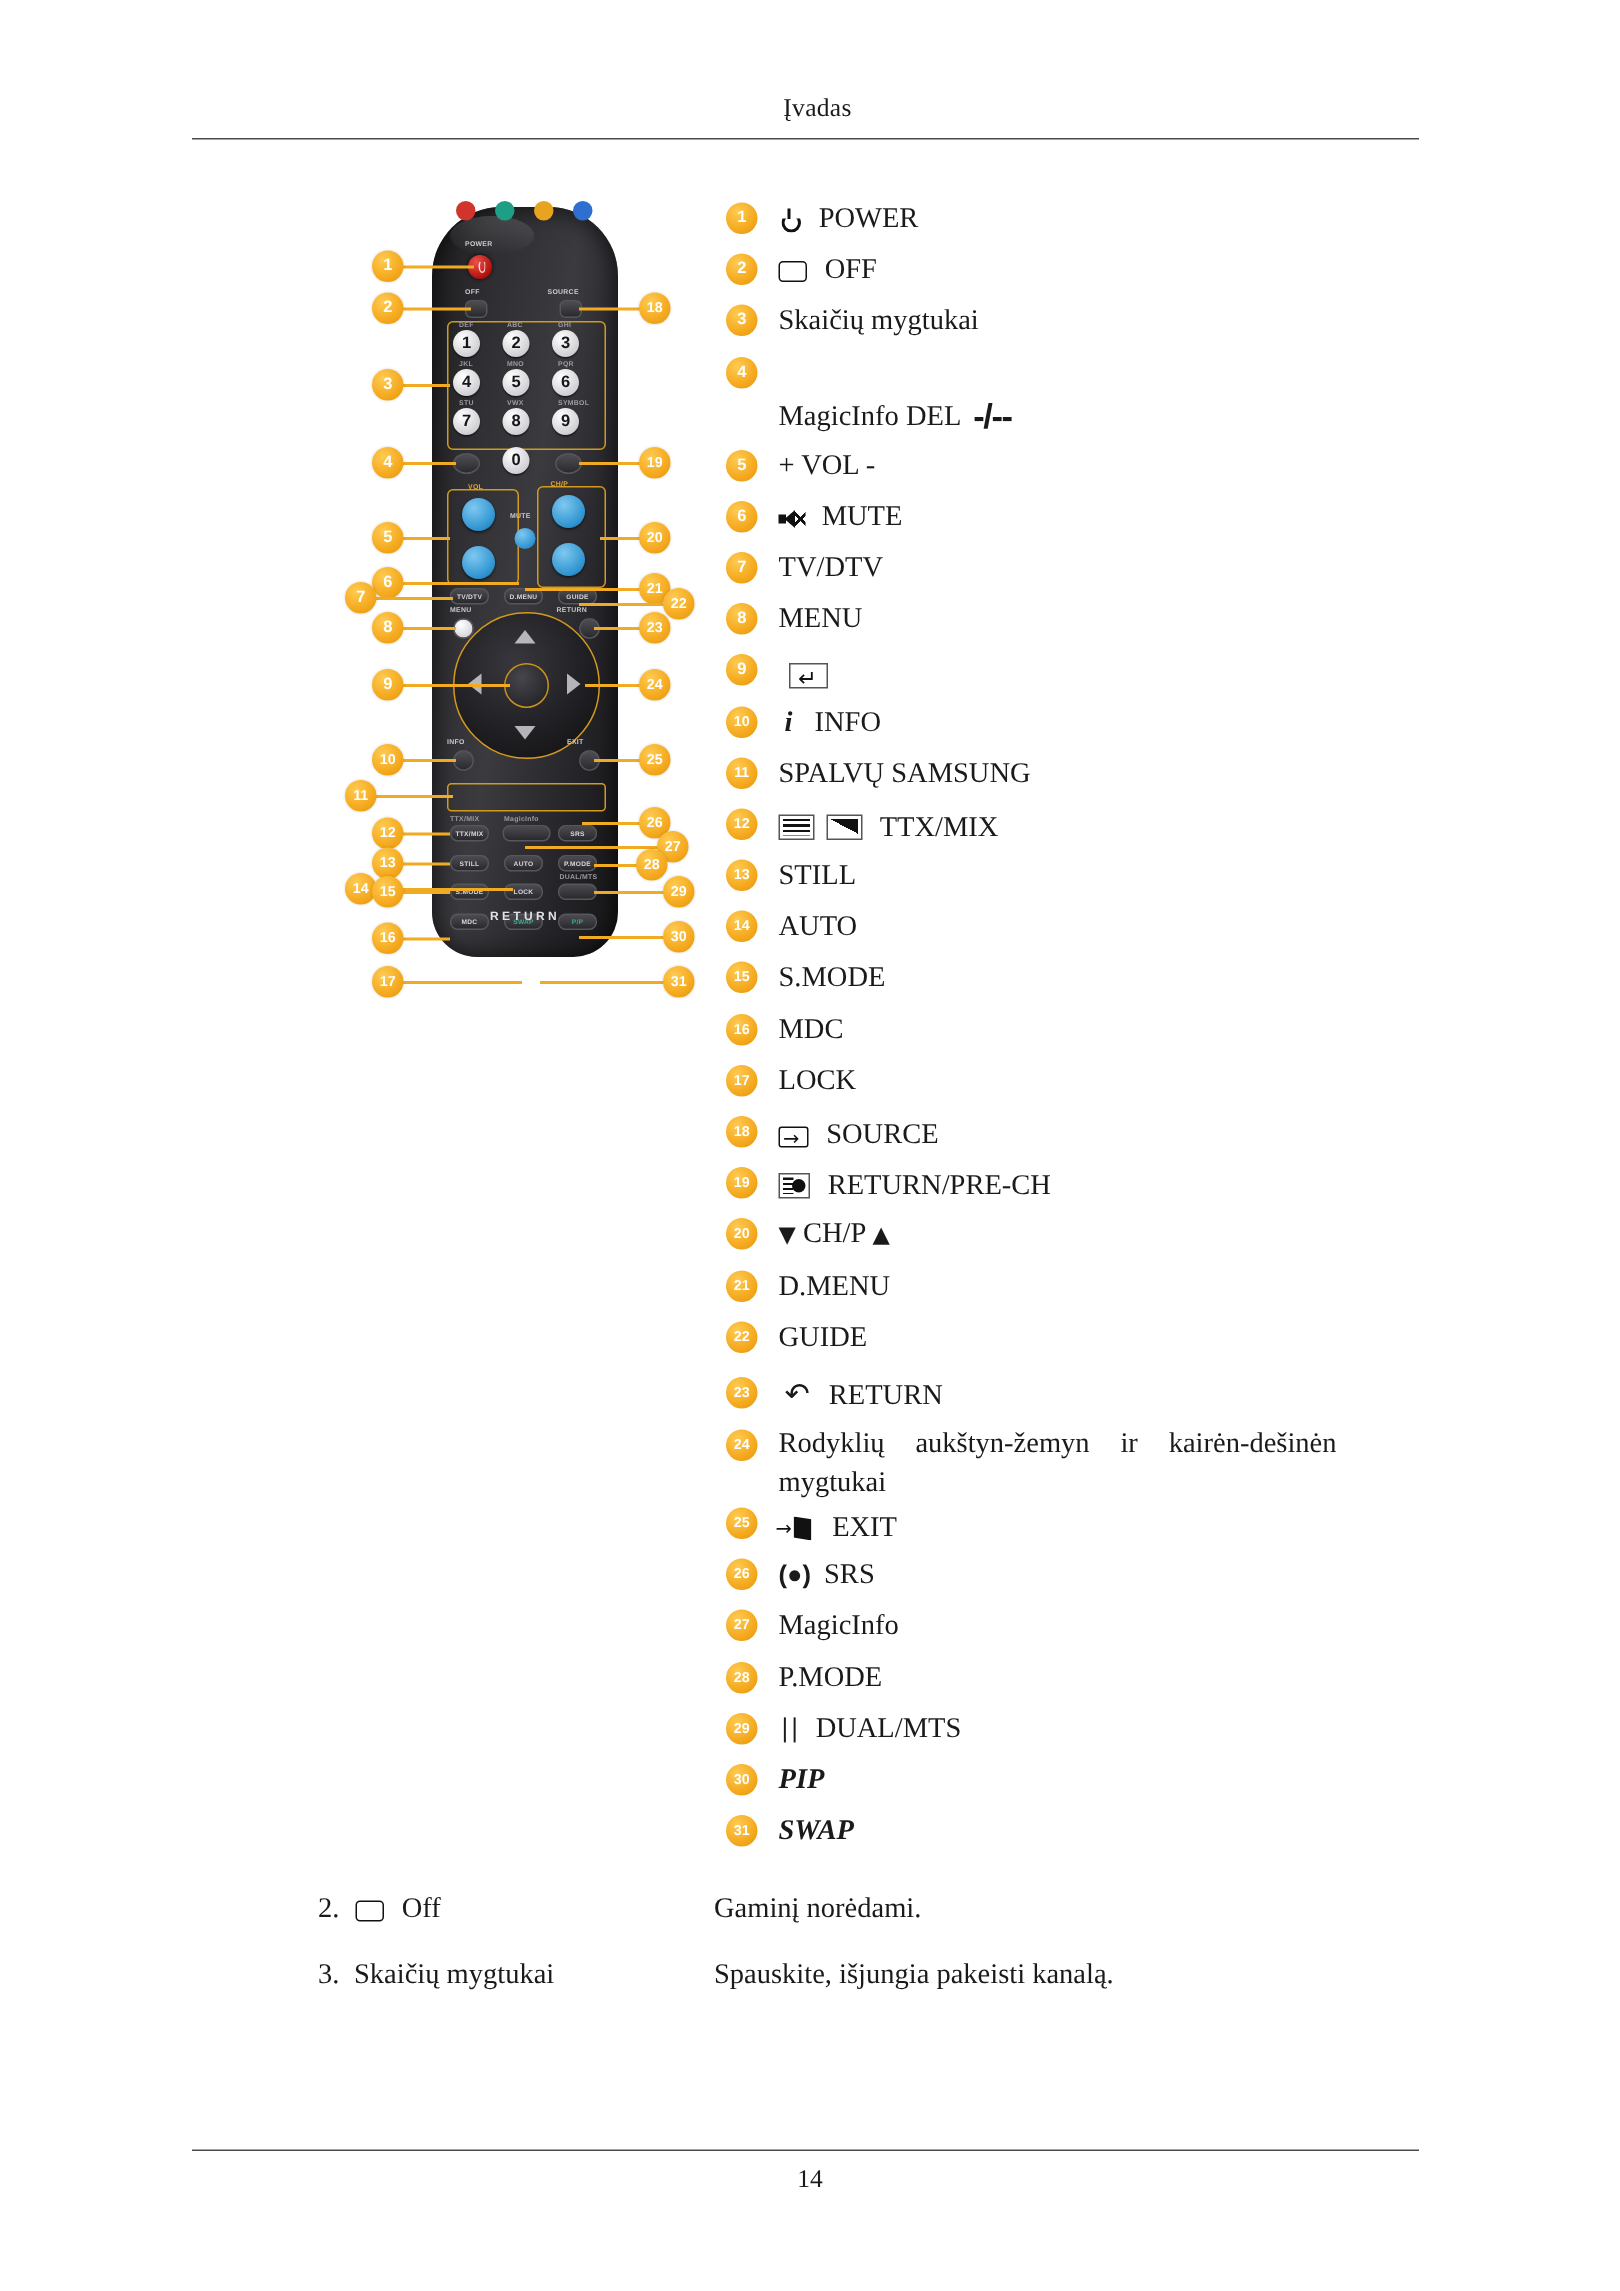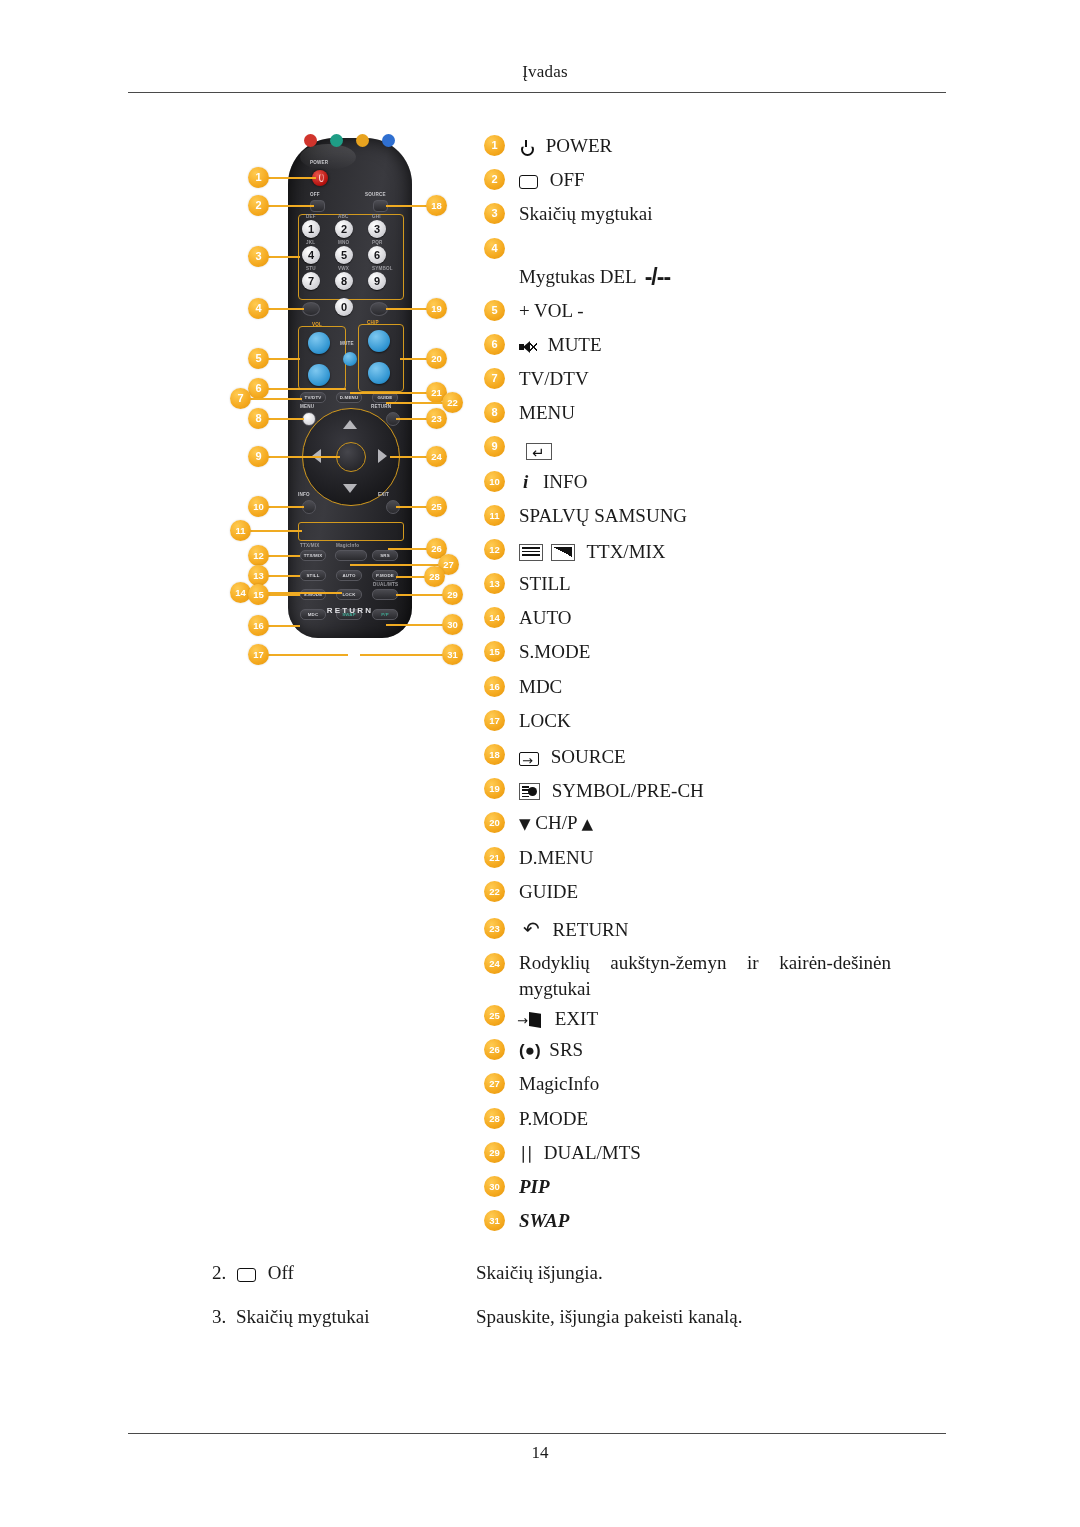--- a/index.html
+++ b/index.html
@@ -431,21 +431,21 @@
     </div>
 
     <div class="lrow">
       <div class="lbadge">3</div>
       <div class="ltext">Skaičių mygtukai</div>
     </div>
 
     <div class="lrow" style="min-height:62px;">
       <div class="lbadge">4</div>
       <div class="ltext" style="top:28px;">
-        <span>Mygtukas DEL</span><span class="ic-del">-/--</span>
+        <span>MagicInfo DEL</span><span class="ic-del">-/--</span>
       </div>
     </div>
 
     <div class="lrow">
       <div class="lbadge">5</div>
       <div class="ltext">+ VOL -</div>
     </div>
 
     <div class="lrow">
       <div class="lbadge">6</div>
@@ -524,21 +524,21 @@
       <div class="ltext" style="top:2px;">
         <span class="ico ic-source"></span>
         <span>SOURCE</span>
       </div>
     </div>
 
     <div class="lrow">
       <div class="lbadge two">19</div>
       <div class="ltext" style="top:2px;">
         <span class="ico ic-prech"><i></i><b></b></span>
-        <span>SYMBOL/PRE-CH</span>
+        <span>RETURN/PRE-CH</span>
       </div>
     </div>
 
     <div class="lrow">
       <div class="lbadge two">20</div>
       <div class="ltext">
         <span class="ic-chev">▼</span>
         <span>CH/P</span>
         <span class="ic-chev">▲</span>
       </div>
@@ -614,21 +614,21 @@
 
   <div class="defs">
 
 
     <div class="drow">
       <div class="dterm">
         <span>2.</span>
         <span class="ico ic-off" style="margin-left:6px;"></span>
         <span>Off</span>
       </div>
-      <div class="ddesc">Skaičių išjungia.</div>
+      <div class="ddesc">Gaminį norėdami.</div>
     </div>
 
     <div class="drow">
       <div class="dterm">
         <span>3.</span>
         <span style="margin-left:5px;">Skaičių mygtukai</span>
       </div>
       <div class="ddesc">Spauskite, išjungia pakeisti kanalą.</div>
     </div>
   </div>

